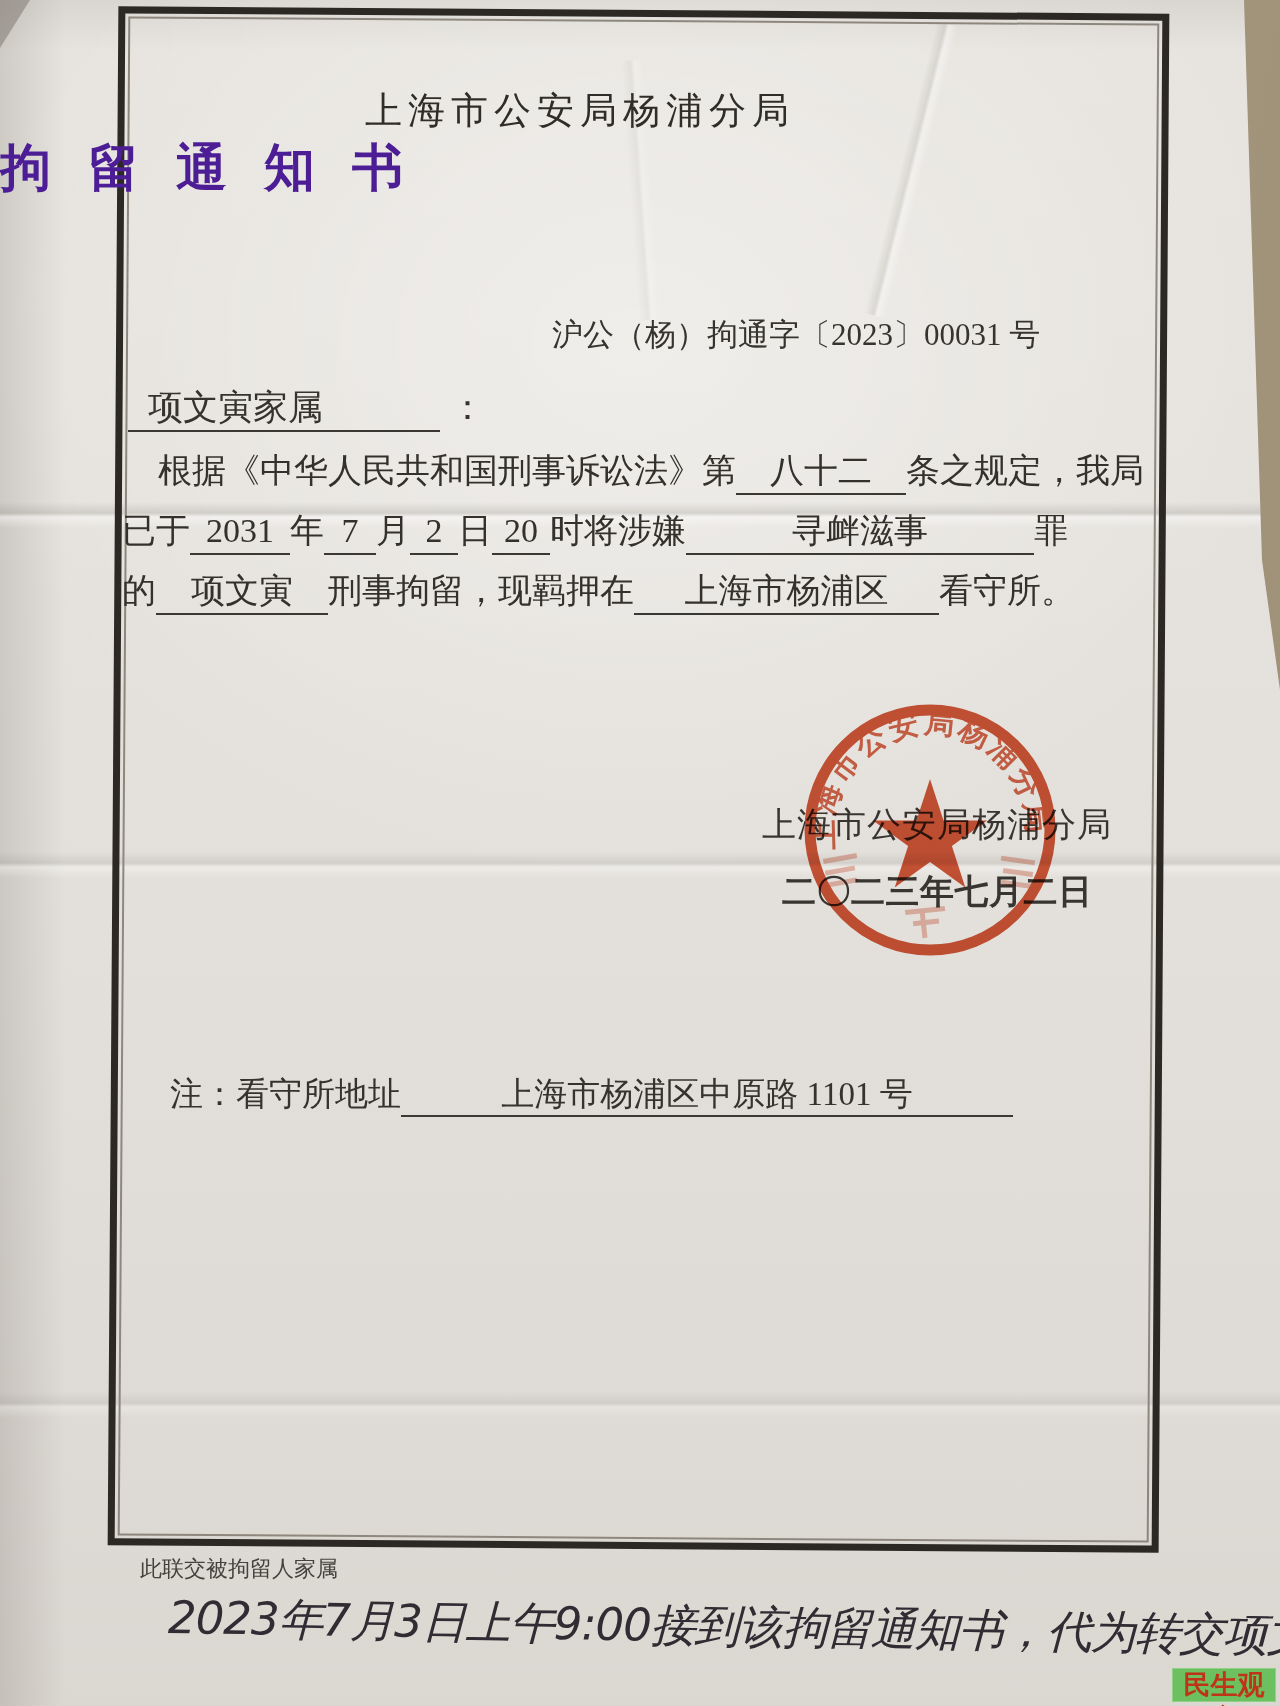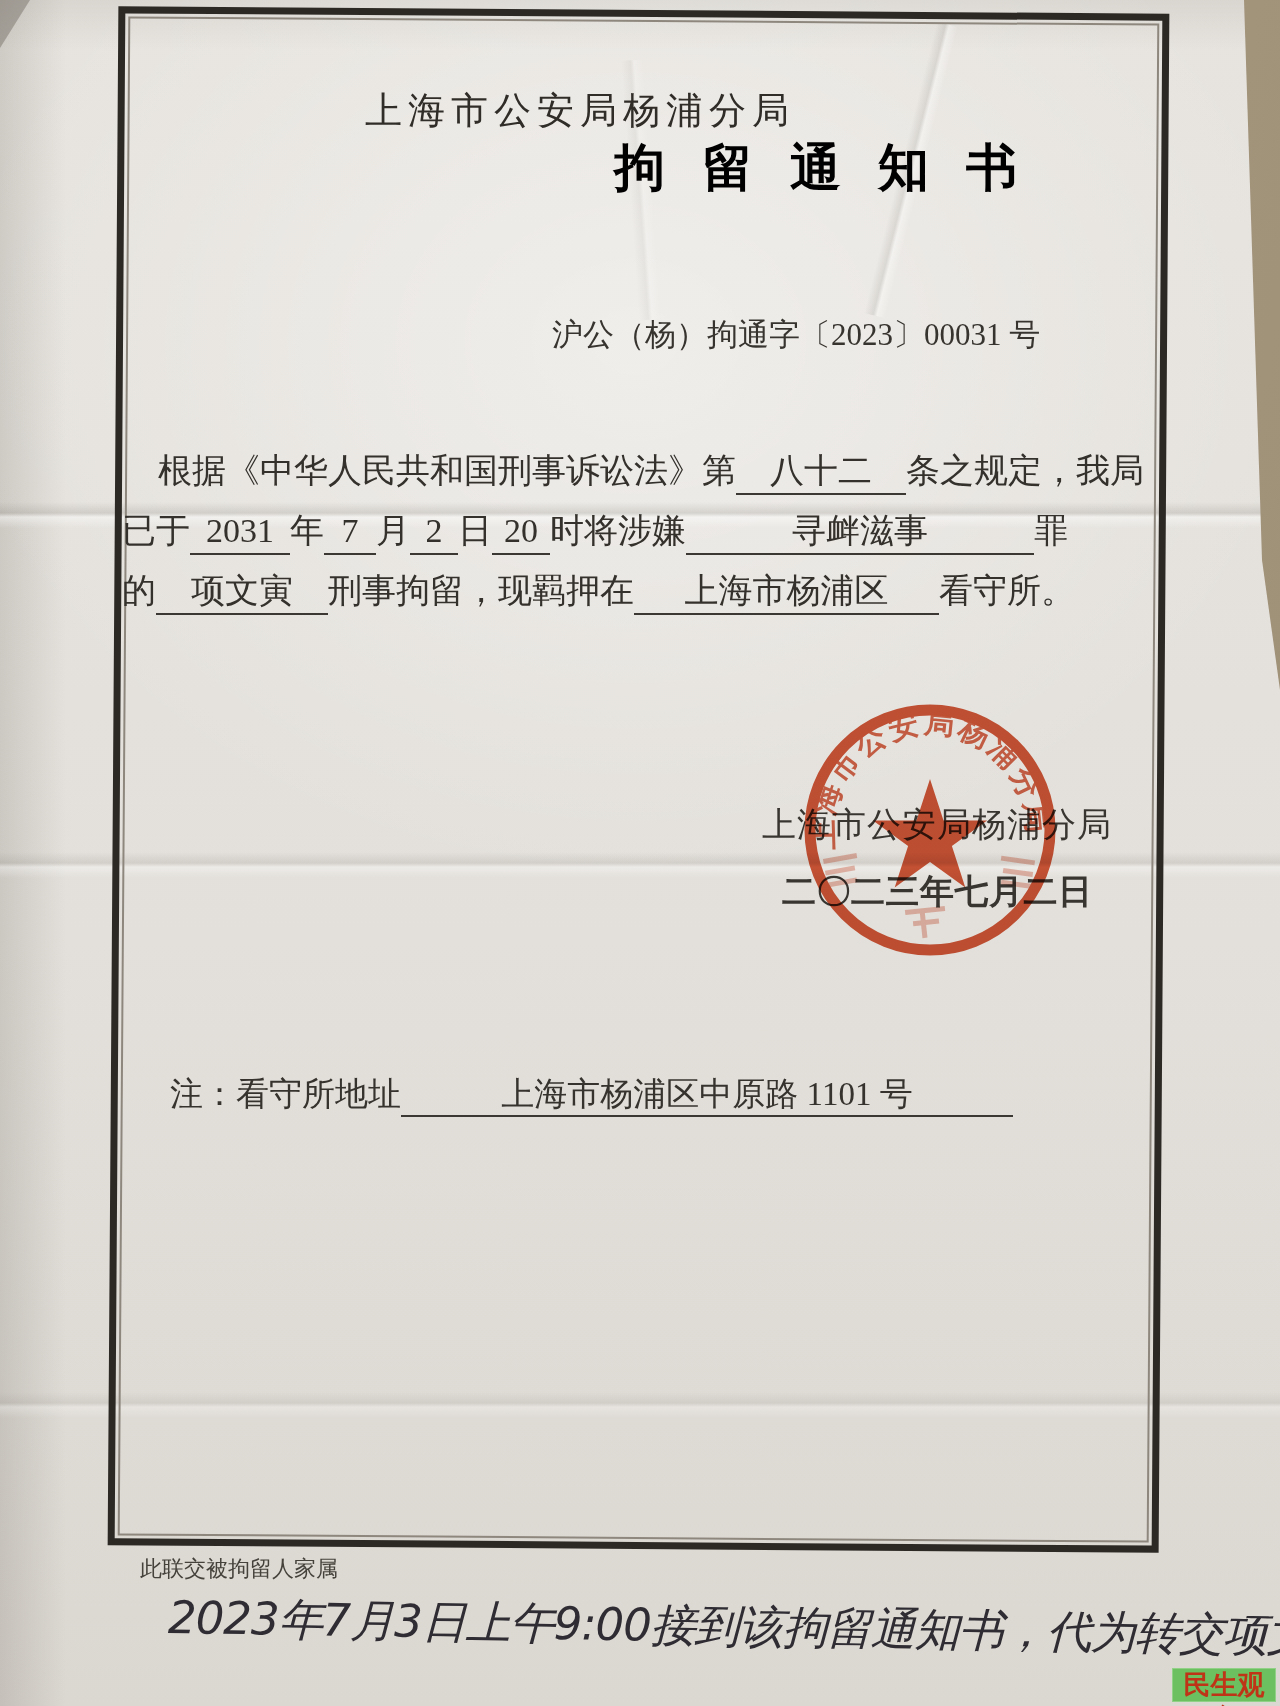--- a/index.html
+++ b/index.html
@@ -48,22 +48,22 @@
     transform:rotate(.4deg);
   }
   .frame-inner{position:absolute;inset:3px;border:2px solid #8d877e;}
   
   .t{position:absolute;white-space:nowrap;}
   .agency-title{
     left:0;top:86px;width:1160px;text-align:center;
     font-size:37px;letter-spacing:6px;font-weight:500;color:#302d29;
   }
   .doc-title{
-    left:0;top:134px;width:1017px;text-align:right;
-    font-size:51px;font-weight:bold;color:#000000;
+    left:0;top:134px;width:1017px;text-align:left;
+    font-size:51px;font-weight:bold;color:#4c1d95;
   }
   .doc-title span{letter-spacing:37px;margin-right:-37px;}
   .doc-number{left:552px;top:270px;font-size:31px;color:#37342f;margin-top:44px;}
   .blank{
     display:inline-block;text-align:center;
     border-bottom:2.5px solid #3b3833;
     line-height:1.25;
   }
   .addressee-line{left:128px;top:384px;font-size:35px;}
   .addressee-line .blank{min-width:292px;text-align:left;padding-left:20px;}
@@ -115,20 +115,23 @@
   <div class="corner-shadow"></div>
 
   <div class="frame">
     <div class="frame-inner"></div>
   </div>
 
   <div class="t agency-title">上海市公安局杨浦分局</div>
   <div class="t doc-title"><span>拘留通知书</span></div>
   <div class="t doc-number">沪公（杨）拘通字〔2023〕00031 号</div>
 
+  <div class="t addressee-line">
+    <span class="blank">项文寅家属</span><span class="colon">：</span>
+  </div>
 
   <div class="t body-line" style="top:448px;">
     <span class="indent"></span><span>根据《中华人民共和国刑事诉讼法》第</span><span class="blank" style="min-width:170px;">八十二</span><span>条之规定，我局</span>
   </div>
 
   <div class="t body-line" style="top:508px;">
     <span>已于</span><span class="blank" style="min-width:100px;">2031</span><span>年</span><span class="blank" style="min-width:52px;">7</span><span>月</span><span class="blank" style="min-width:48px;">2</span><span>日</span><span class="blank" style="min-width:58px;">20</span><span>时将涉嫌</span><span class="blank" style="min-width:348px;">寻衅滋事</span><span>罪</span>
   </div>
 
   <div class="t body-line" style="top:568px;">

